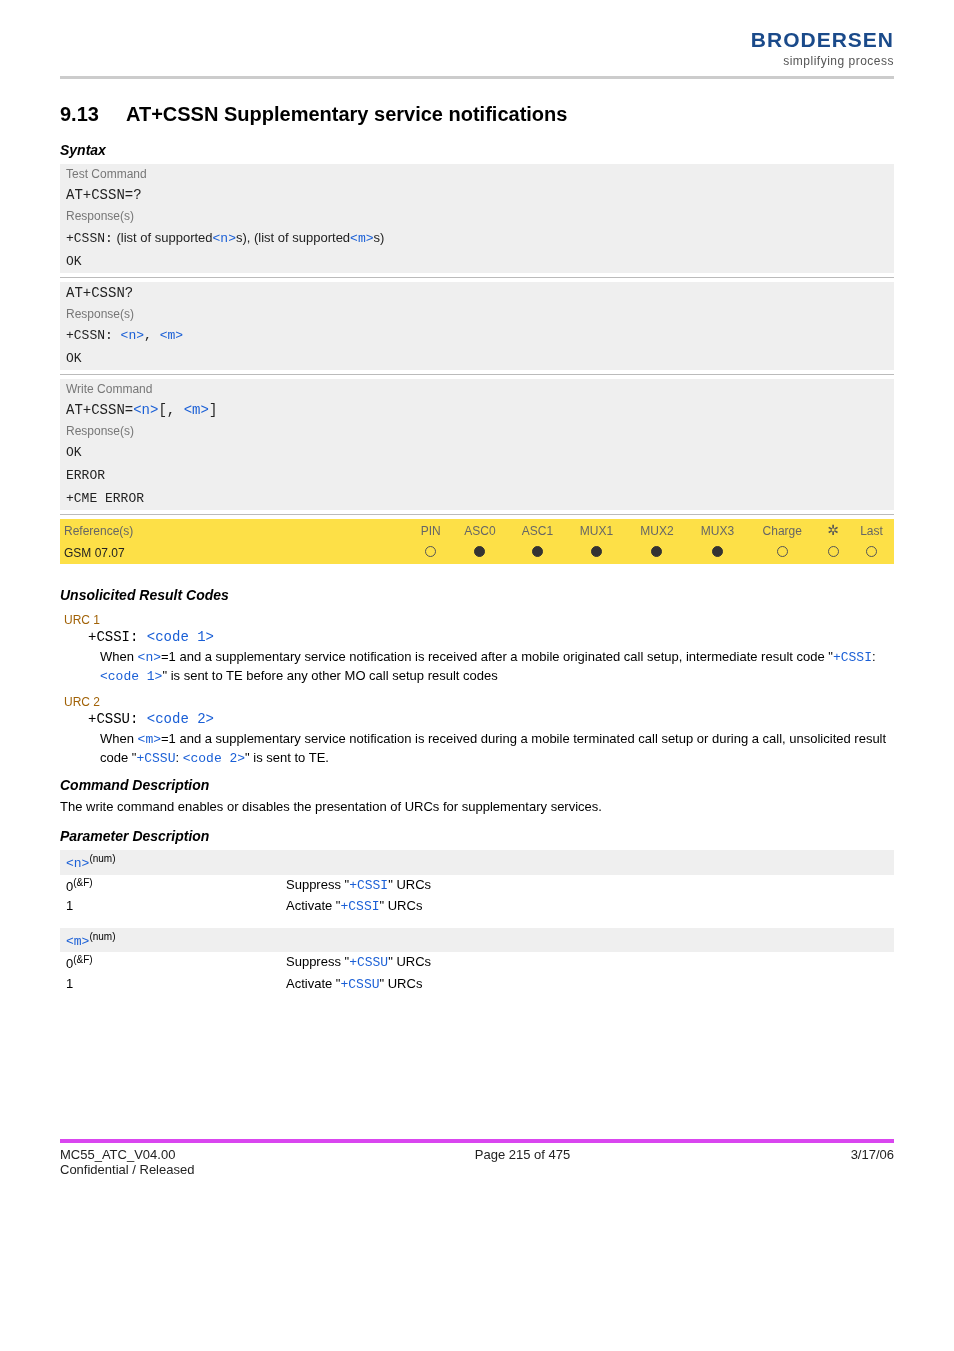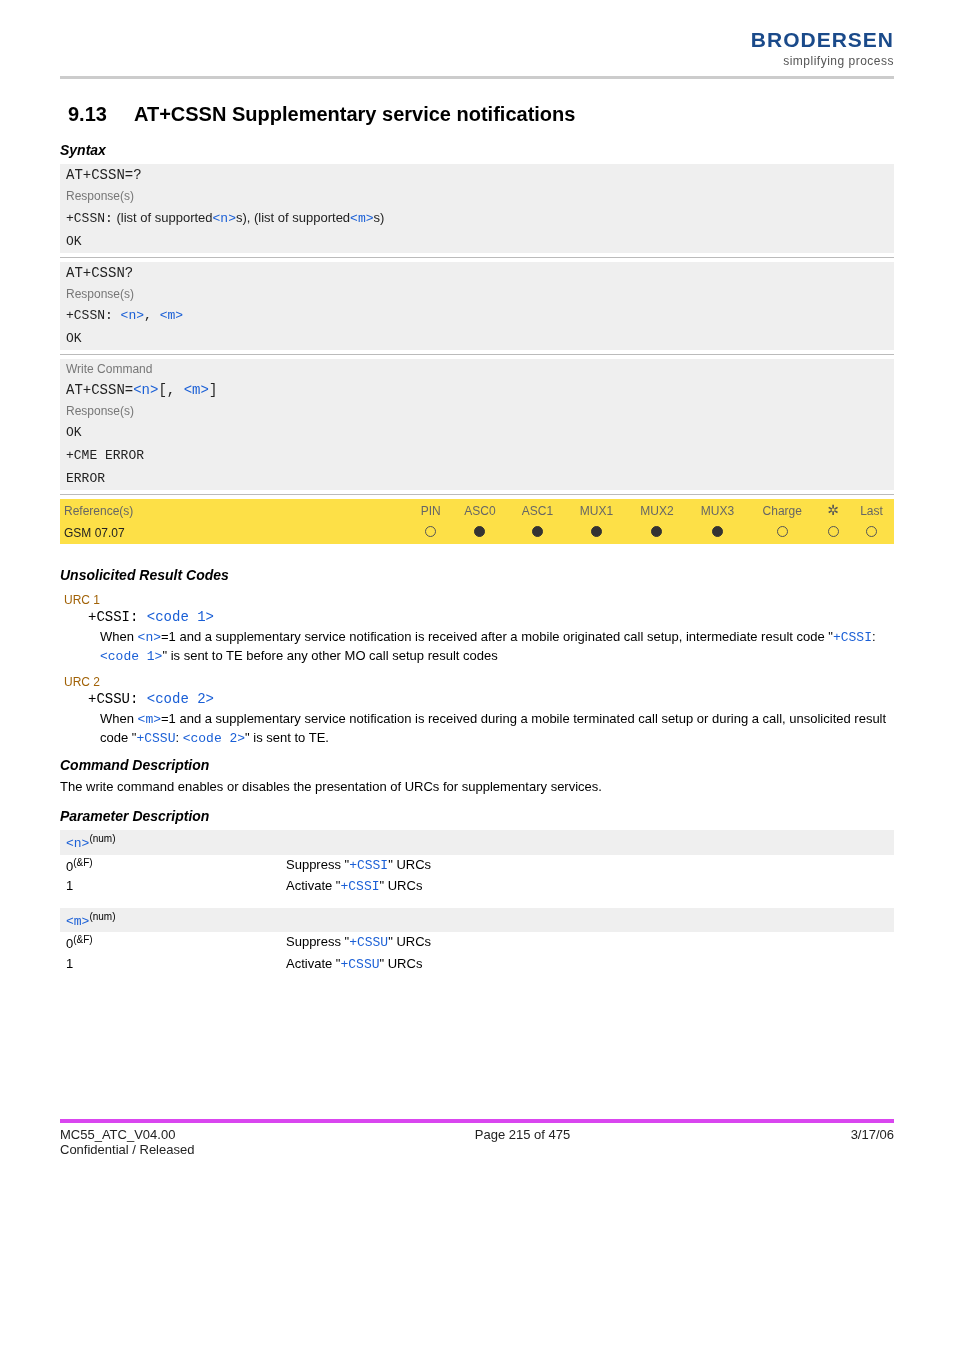--- a/index.html
+++ b/index.html
@@ -33,21 +33,21 @@
     letter-spacing: 0.5px;
   }
   .top-rule {
     border: none;
     border-top: 3px solid #ccc;
     margin-bottom: 24px;
   }
   h2.section-title {
     font-size: 20px;
     font-weight: bold;
-    margin: 20px 0 16px 8px;
+    margin: 20px 0 16px 0;
   }
   .subhead {
     font-size: 14px;
     font-weight: bold;
     font-style: italic;
     margin: 8px 0 6px 0;
   }
   .syntax-block {
     width: 100%;
   }
@@ -194,20 +194,21 @@
   <span>9.13</span>
   &nbsp;&nbsp;&nbsp;
   <span>AT+CSSN   Supplementary service notifications</span>
 </h2>
 
 
 <div class="subhead">Syntax</div>
 
 
 <div class="syntax-block">
+  <div class="grey-row">Test Command</div>
   <div class="cmd-row">AT+CSSN=?</div>
   <div class="grey-row">Response(s)</div>
   <div class="resp-row">
     <span class="mono">+CSSN:</span><span>  (list of supported</span><span class="param">&lt;n&gt;</span><span>s), (list of supported</span><span class="param">&lt;m&gt;</span><span>s)</span>
   </div>
   <div class="resp-row mono">OK</div>
 </div>
 <hr class="sep-line">
 
 
@@ -222,22 +223,22 @@
 <hr class="sep-line">
 
 
 <div class="syntax-block">
   <div class="grey-row">Write Command</div>
   <div class="cmd-row">
     <span>AT+CSSN=</span><span class="param">&lt;n&gt;</span>[, <span class="param">&lt;m&gt;</span>]
   </div>
   <div class="grey-row">Response(s)</div>
   <div class="resp-row mono">OK</div>
+  <div class="resp-row mono">ERROR</div>
   <div class="resp-row mono">+CME ERROR</div>
-  <div class="resp-row mono">ERROR</div>
 </div>
 <hr class="sep-line">
 
 
 <table class="ref-table">
   <tbody>
       <tr>
     <th>Reference(s)</th>
     <th>PIN</th>
     <th>ASC0</th>

